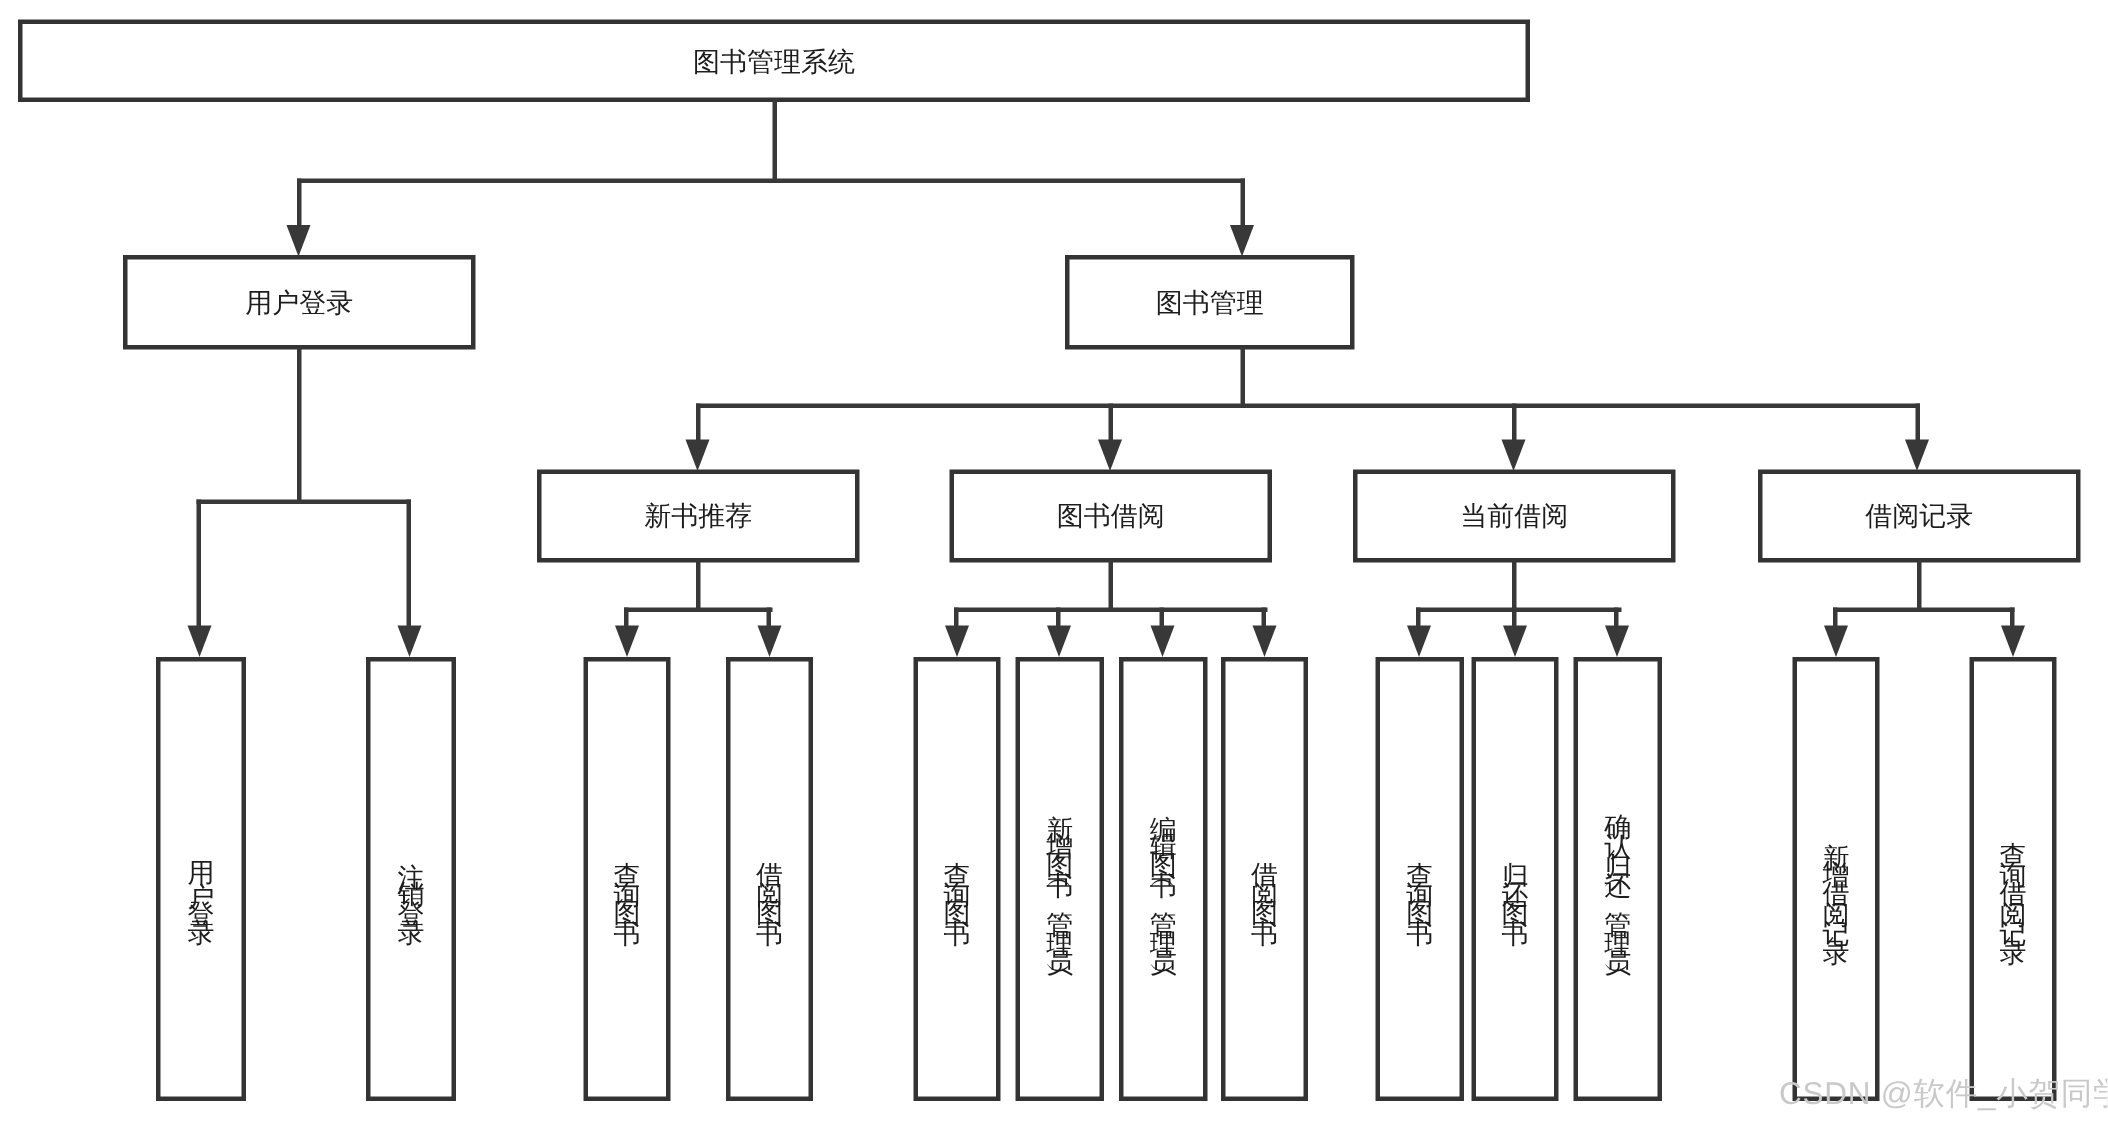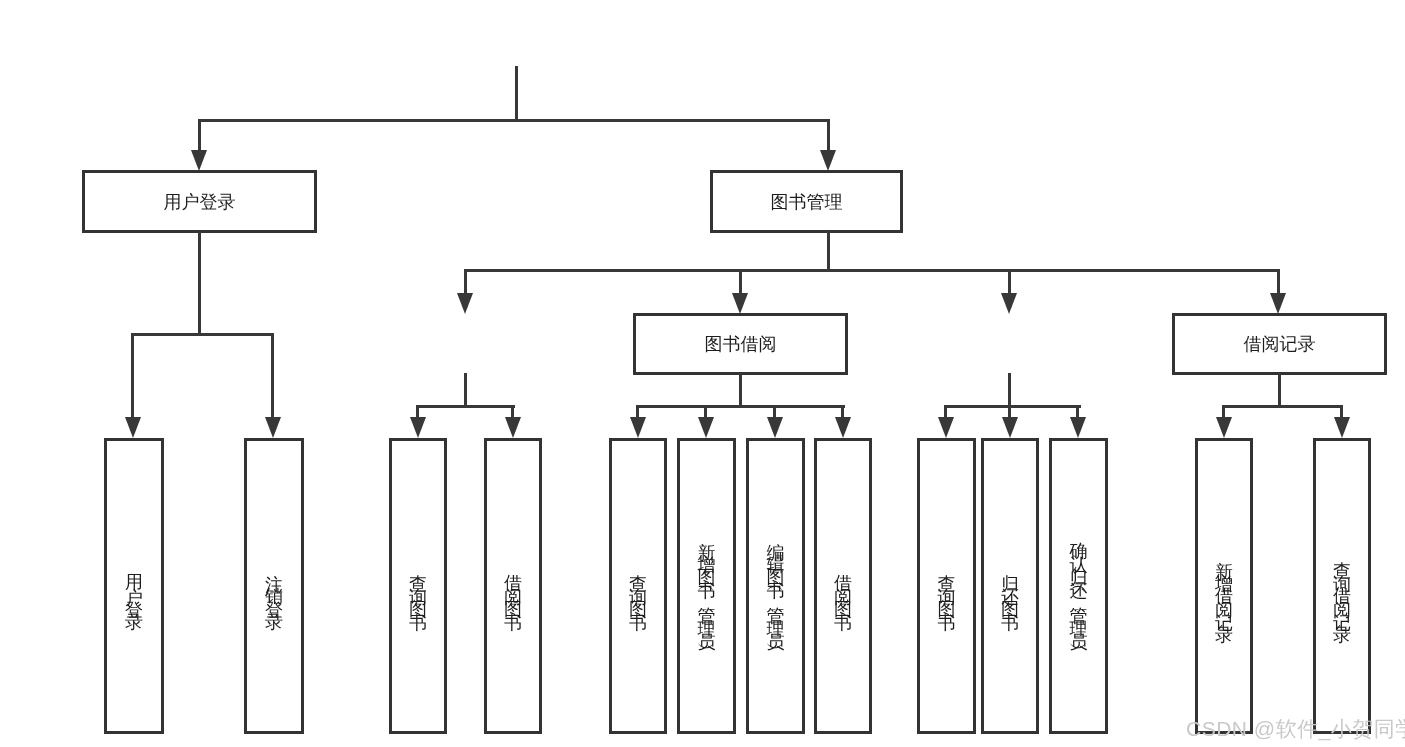--- a/index.html
+++ b/index.html
@@ -62,34 +62,43 @@
     white-space: nowrap;
     z-index: 5;
     letter-spacing: 0.5px;
   }
 </style>
 </head>
 <body>
 
 <div class="canvas">
 
+  <div class="box" style="left:12px; top:13px; width:1008px; height:55px;">
+    <span>图书管理系统</span>
+  </div>
 
   <div class="box" style="left:82px; top:170px; width:235px; height:63px;">
     <span>用户登录</span>
   </div>
 
   <div class="box" style="left:710px; top:170px; width:193px; height:63px;">
     <span>图书管理</span>
   </div>
 
+  <div class="box" style="left:358px; top:313px; width:215px; height:62px;">
+    <span>新书推荐</span>
+  </div>
 
   <div class="box" style="left:633px; top:313px; width:215px; height:62px;align-items:center;">
     <span>图书借阅</span>
   </div>
 
+  <div class="box" style="left:902px; top:313px; width:215px; height:62px;">
+    <span>当前借阅</span>
+  </div>
 
   <div class="box" style="left:1172px; top:313px; width:215px; height:62px;">
     <span>借阅记录</span>
   </div>
 
   <div class="box vbox" style="left:104px; top:438px; width:60px; height:296px;">
     <span class="vtext">用户登录</span>
   </div>
 
   <div class="box vbox" style="left:244px; top:438px; width:60px; height:296px;">

